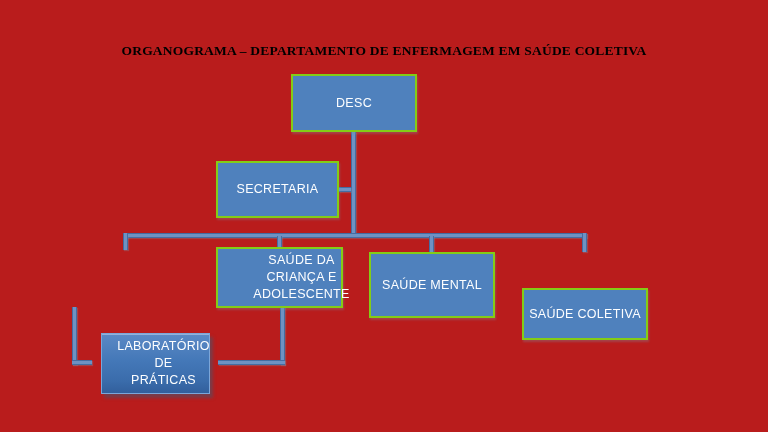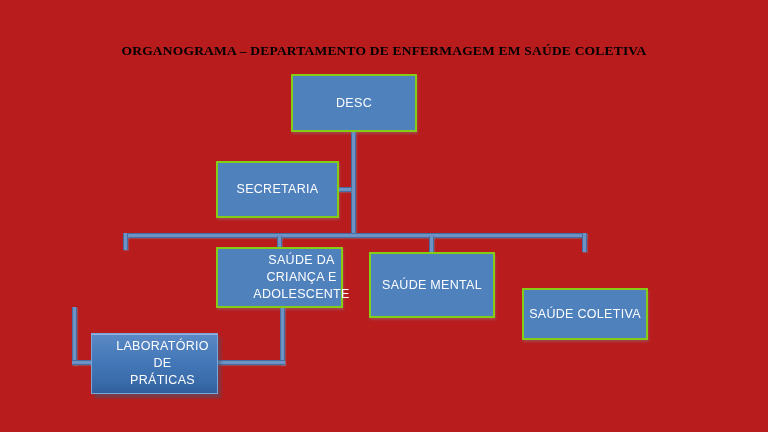--- a/index.html
+++ b/index.html
@@ -74,21 +74,21 @@
   .c-lab-left-h  { left: 72px;  top: 360px; width: 20px; height: 5px; }
   .c-lab-right-v { left: 280px; top: 305px; width: 5px;  height: 60px; }
   .c-lab-right-h { left: 218px; top: 360px; width: 67px; height: 5px; }
   
   .n-desc      { left: 291px; top: 74px;  width: 126px; height: 58px; }
   .n-secretaria{ left: 216px; top: 161px; width: 123px; height: 57px; text-align: right; }
   .n-mulheres  { left: 62px;  top: 249px; width: 126px; height: 59px; }
   .n-crianca   { left: 216px; top: 247px; width: 127px; height: 61px; padding-left: 44px; }
   .n-mental    { left: 369px; top: 252px; width: 126px; height: 66px; }
   .n-coletiva  { left: 522px; top: 252px; width: 126px; height: 52px; margin-top: 36px; }
-  .n-lab       { left: 91px;  top: 333px; width: 127px; height: 61px; padding-left: 16px; }
+  .n-lab       { left: 101px;  top: 333px; width: 109px; height: 61px; padding-left: 16px; }
 </style>
 </head>
 <body>
 
 <div class="canvas">
 
   <div class="title">ORGANOGRAMA – DEPARTAMENTO DE ENFERMAGEM EM SAÚDE COLETIVA</div>
 
   <div class="conn v c-main-v"></div>
   <div class="conn h c-secretaria"></div>

